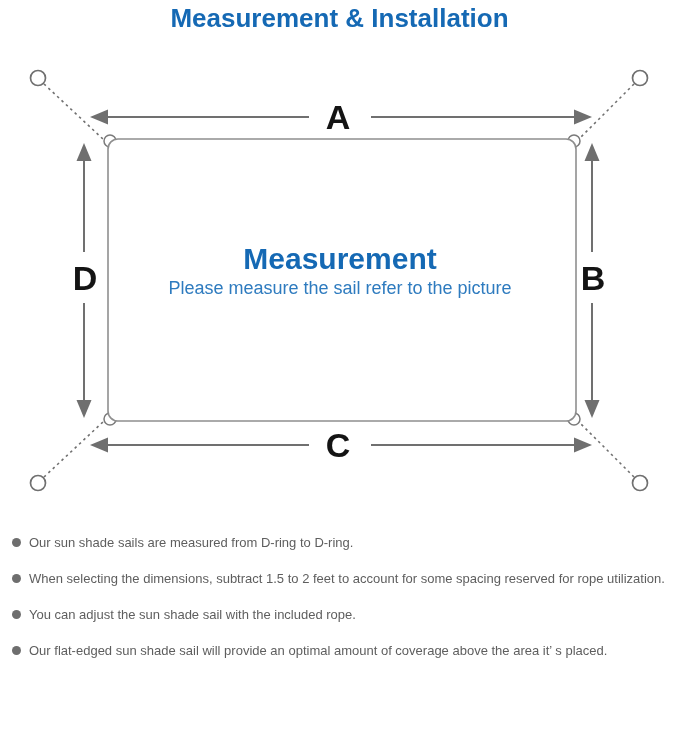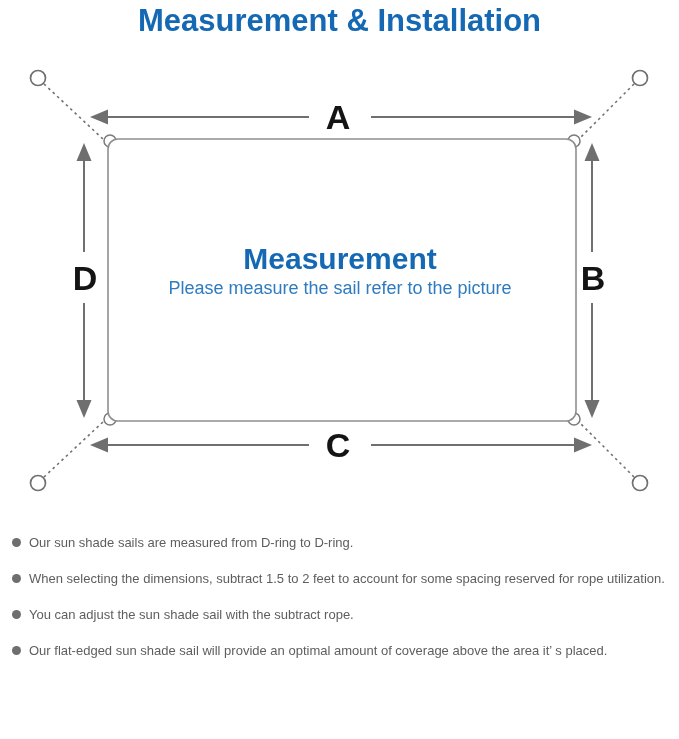--- a/index.html
+++ b/index.html
@@ -1,19 +1,19 @@
 <!DOCTYPE html>
 <html><head>
 <meta charset="utf-8">
 <style>
   html,body{margin:0;padding:0;background:#ffffff;}
   body{width:679px;height:739px;position:relative;overflow:hidden;
        font-family:"Liberation Sans",sans-serif;}
   .title{position:absolute;top:0;left:0;width:679px;margin:0;padding-top:3px;
-         text-align:center;font-size:31px;font-weight:bold;color:#1569b4;
+         text-align:center;font-size:26px;font-weight:bold;color:#1569b4;
          letter-spacing:0px;}
   svg.diagram{position:absolute;top:55px;left:0;display:block;}
   .dim-label{font-family:"Liberation Sans",sans-serif;font-size:34px;font-weight:bold;
              fill:#141414;text-anchor:middle;}
   .center-title{font-family:"Liberation Sans",sans-serif;font-size:30px;font-weight:bold;
                 fill:#1569b4;text-anchor:middle;}
   .center-sub{font-family:"Liberation Sans",sans-serif;font-size:18px;
               fill:#2e7bbf;text-anchor:middle;}
   .notes{position:absolute;top:531px;left:0;width:679px;}
   .note{display:flex;align-items:flex-start;margin:0 0 13px 0;}
@@ -77,19 +77,19 @@
   <div class="note">
     <span class="dot"></span>
     <p class="note-text">Our sun shade sails are measured from D-ring to D-ring.</p>
   </div>
   <div class="note">
     <span class="dot"></span>
     <p class="note-text">When selecting the dimensions, subtract 1.5 to 2 feet to account for some spacing reserved for rope utilization.</p>
   </div>
   <div class="note">
     <span class="dot"></span>
-    <p class="note-text">You can adjust the sun shade sail with the subtract rope.</p>
+    <p class="note-text">You can adjust the sun shade sail with the included rope.</p>
   </div>
   <div class="note">
     <span class="dot"></span>
     <p class="note-text">Our flat-edged sun shade sail will provide an optimal amount of coverage above the area it’ s placed.</p>
   </div>
 </div>
 
 </body></html>

